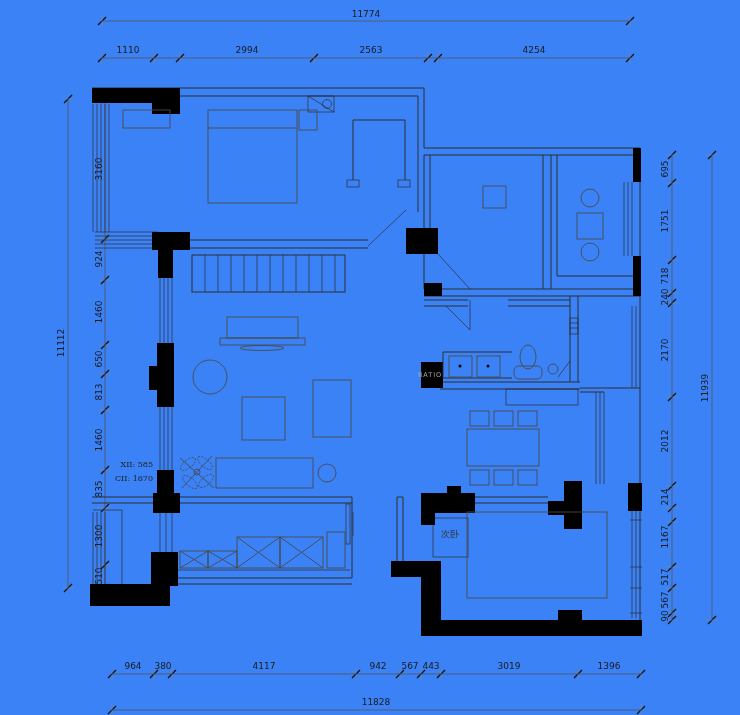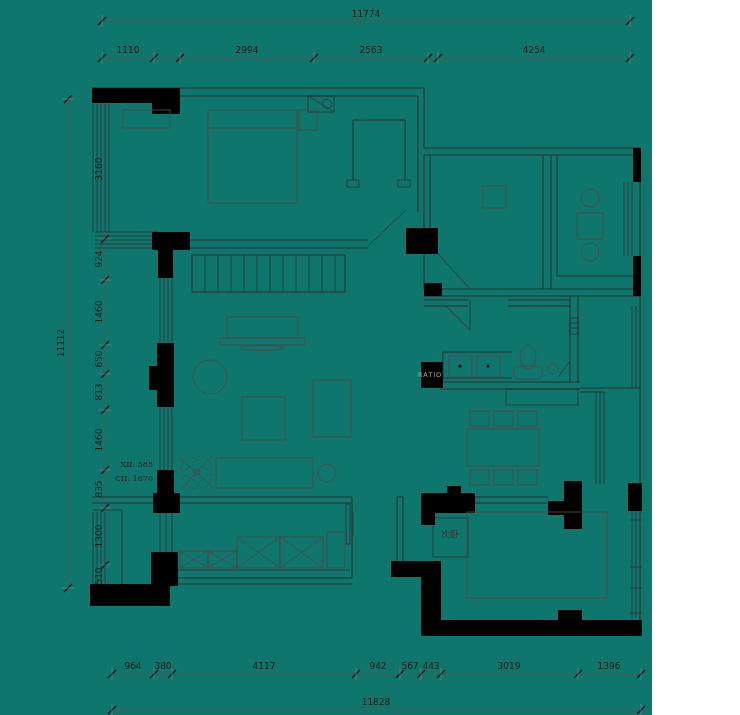--- a/index.html
+++ b/index.html
@@ -1,16 +1,16 @@
 <!DOCTYPE html>
 <html><head>
 <meta charset="utf-8">
 <style>
   html,body{margin:0;padding:0;background:#ffffff;}
-  #canvas{position:relative;width:652px;height:715px;background:#0f766e;overflow:hidden;}
+  #canvas{position:relative;width:740px;height:715px;background:#3b82f6;overflow:hidden;}
   svg{display:block;}
   .w    {stroke:#2e2e2e;stroke-width:1;fill:none;}
   .w2   {stroke:#2e2e2e;stroke-width:0.7;fill:none;}
   .b    {fill:#000000;stroke:none;}
   .f    {stroke:#4a4a4a;stroke-width:0.9;fill:none;}
   .dl   {stroke:#555555;stroke-width:0.8;}
   .tk   {stroke:#111111;stroke-width:1.2;}
   .ext  {stroke:#888888;stroke-width:0.55;}
   .dim text{font:9px "DejaVu Sans",sans-serif;fill:#1a1a1a;text-anchor:middle;}
   .note text{font:8px "DejaVu Serif",serif;fill:#222222;text-anchor:end;}

